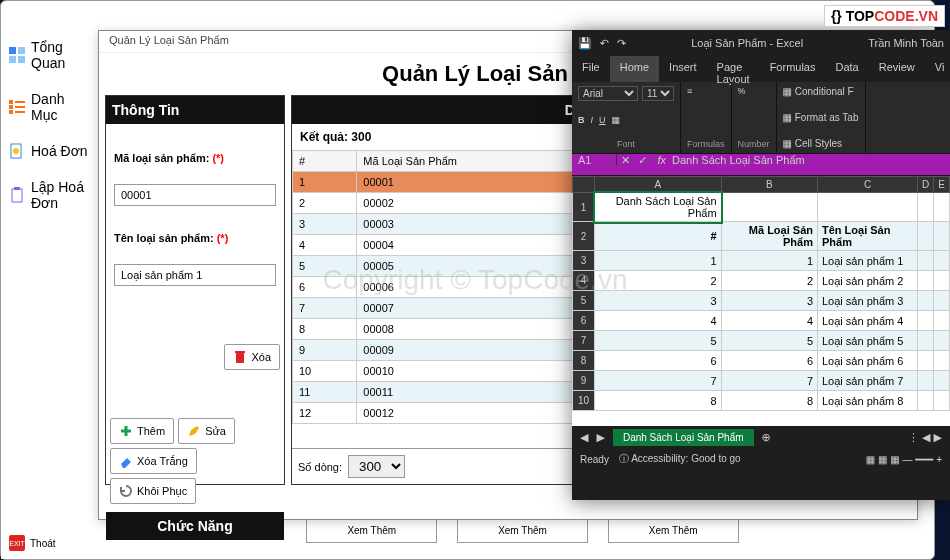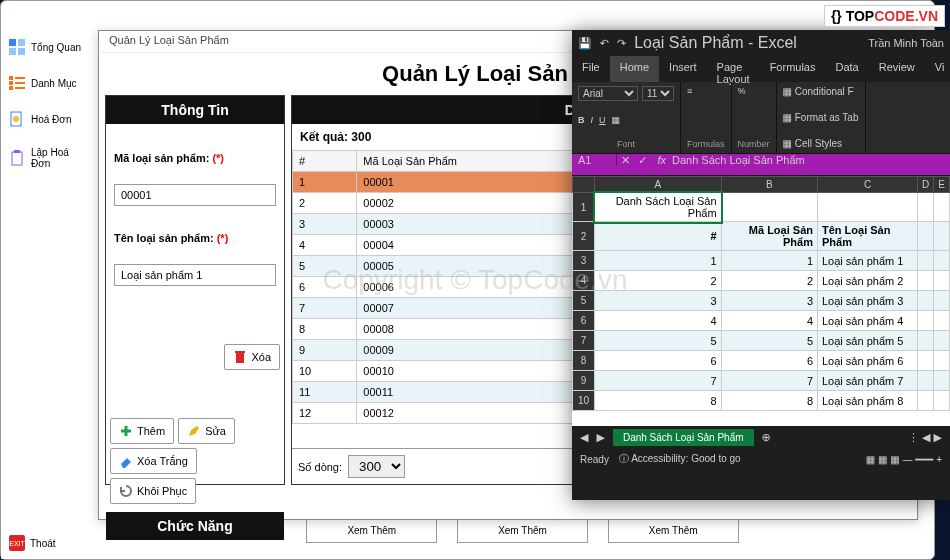--- a/index.html
+++ b/index.html
@@ -7,30 +7,30 @@
 .watermark{position:absolute;inset:0;display:flex;align-items:center;justify-content:center;z-index:100;pointer-events:none}
 .watermark span{font-size:28px;color:rgba(180,180,180,0.4);font-weight:500}
 .topcode-badge{position:absolute;top:5px;right:5px;z-index:200;background:#fff;border:1px solid #ccc;padding:2px 6px;font-size:14px;font-weight:bold}
 .topcode-badge .b1{color:#000}
 .topcode-badge .b2{color:#e03030}
 
 .dash-win{position:absolute;left:0;top:0;width:935px;height:560px;background:#fff;border:1px solid #999;border-radius:6px}
 .dash-title{height:28px;display:flex;align-items:center;padding:0 8px;font-size:12px;border-bottom:1px solid #eee}
 .dash-title svg{margin-right:6px}
 .sidebar{position:absolute;left:0;top:28px;width:95px;bottom:0;background:#fff}
-.sb-item{display:flex;align-items:center;gap:6px;padding:10px 8px;font-size:10px;cursor:pointer}
+.sb-item{display:flex;align-items:center;gap:6px;padding:10px 8px;font-size:14px;cursor:pointer}
 .sb-item svg{flex-shrink:0}
 .sb-exit{position:absolute;bottom:8px;left:8px;display:flex;align-items:center;gap:5px;font-size:10px;cursor:pointer}
 
 .sub-win{position:absolute;left:98px;top:30px;width:820px;height:490px;background:#fff;border:1px solid #888;box-shadow:0 2px 10px rgba(0,0,0,.2)}
 .sub-title{height:22px;padding:3px 10px;font-size:11px;color:#444;border-bottom:1px solid #eee}
 .sub-heading{text-align:center;font-size:22px;font-weight:bold;padding:8px}
 .sub-body{display:flex;gap:6px;padding:0 6px;height:390px}
 .info-col{width:180px;border:1px solid #333}
-.info-head{background:#111;color:#fff;text-align:center;font-weight:bold;padding:6px;font-size:14px}
+.info-head{background:#111;color:#fff;text-align:left;font-weight:bold;padding:6px;font-size:14px}
 .info-form{padding:8px}
 .info-form label{font-size:11px;font-weight:bold;display:block;margin:20px 0}
 .info-form .req{color:red}
 .info-form input{width:100%;border:1px solid #999;padding:4px 6px;font-size:11px;margin-bottom:6px}
 .btn-grid{display:flex;flex-wrap:wrap;gap:4px;padding:4px;margin-top:40px}
 .btn-grid.right{justify-content:flex-end}
 .b{display:flex;align-items:center;gap:4px;border:1px solid #999;padding:5px 8px;font-size:11px;background:#fff;cursor:pointer;border-radius:2px}
 .func-head{background:#111;color:#fff;text-align:center;font-weight:bold;padding:6px;font-size:14px;margin-top:4px}
 .list-col{flex:1;border:1px solid #333;display:flex;flex-direction:column}
 .list-head{background:#111;color:#fff;text-align:center;font-weight:bold;padding:6px;font-size:14px}
@@ -42,21 +42,21 @@
 .tbl tr.odd td{background:#e8f4f8}
 .pager{display:flex;align-items:center;gap:6px;padding:6px;border-top:1px solid #999;font-size:11px}
 .pager select{border:1px solid #999;padding:2px 6px}
 .pager .nav{margin-left:auto;display:flex;gap:4px;align-items:center}
 .pager .nav span{font-weight:bold;cursor:pointer;padding:0 4px}
 .xt-row{display:flex;gap:20px;justify-content:center;padding:6px}
 .xt{border:1px solid #999;padding:6px 40px;font-size:10px;cursor:pointer}
 
 .xl-win{position:absolute;left:572px;top:30px;width:378px;height:470px;background:#1e1e1e;color:#ccc;font-size:11px;box-shadow:0 2px 20px rgba(0,0,0,.5)}
 .xl-top{display:flex;align-items:center;height:26px;padding:0 6px;gap:8px}
-.xl-top .title{flex:1;font-size:16px}
+.xl-top .title{flex:1;text-align:center;font-size:11px}
 .xl-tabs{display:flex;height:26px;background:#1e1e1e}
 .xl-tab{padding:5px 10px;font-size:11px;cursor:pointer}
 .xl-tab.active{background:#444}
 .xl-ribbon{display:flex;height:72px;background:#2a2a2a;border-bottom:1px solid #111}
 .xl-grp{border-right:1px solid #111;padding:4px 6px;display:flex;flex-direction:column;justify-content:space-between;font-size:9px;text-align:center}
 .xl-grp .top{display:flex;gap:4px;align-items:center}
 .xl-grp .lbl{font-size:9px;color:#999}
 .xl-fbar{display:flex;align-items:flex-start;height:22px;background:#a21caf;border-bottom:1px solid #111}
 .xl-fbar .cell{width:45px;padding:0 6px;border-right:1px solid #333}
 .xl-fbar .fx{padding:0 6px;font-style:italic}

